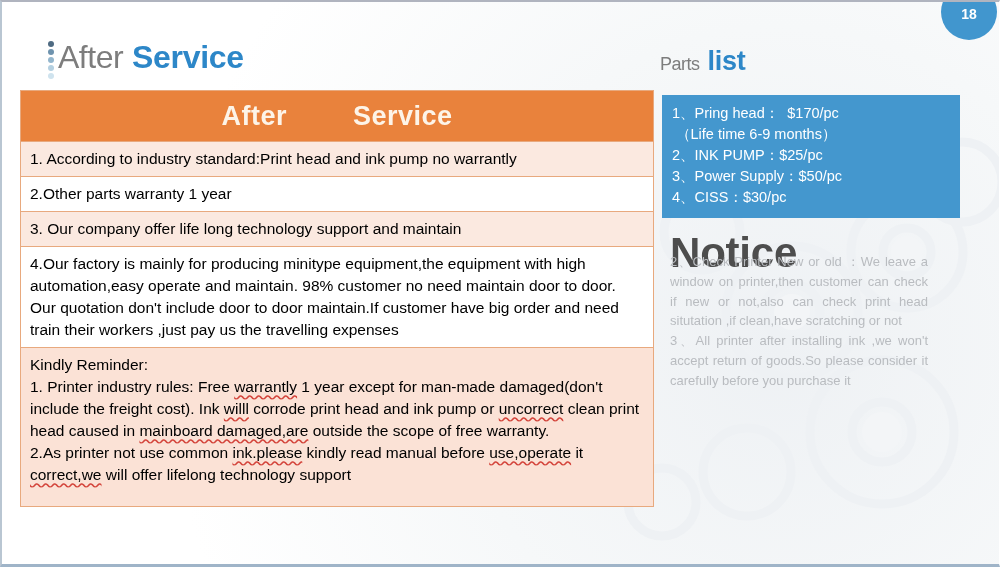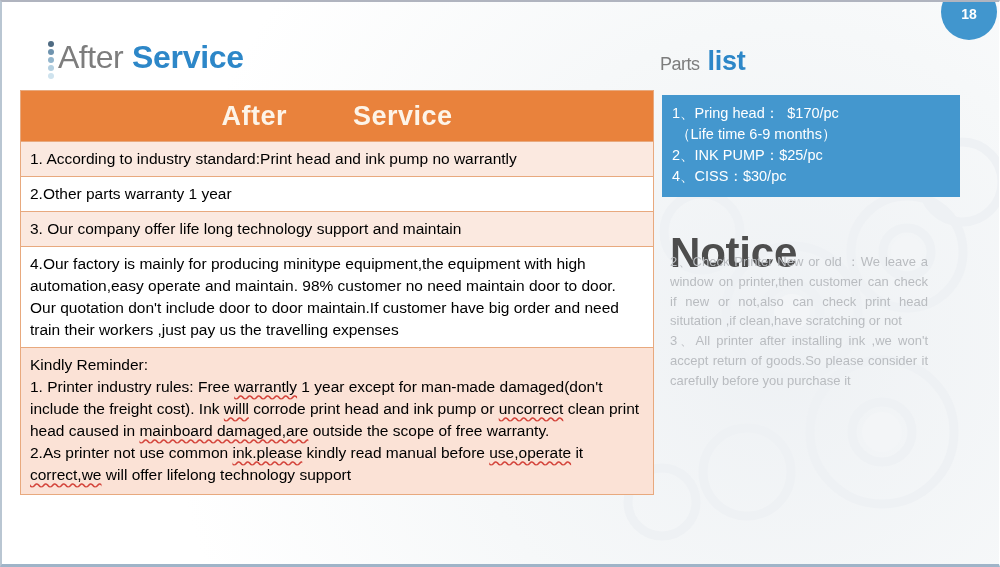--- a/index.html
+++ b/index.html
@@ -140,21 +140,21 @@
   }
   .tbl-row {
     border-top: 1px solid #e8a97e;
     padding: 6px 8px 6px 9px;
     font-size: 15.5px;
     color: #000000;
     line-height: 1.42;
   }
   .tbl-row.tint { background: #fbe9e0; }
   .tbl-row.plain { background: #ffffff; }
-  .tbl-row.reminder { background: #fbe2d6; padding-bottom: 8px; }
+  .tbl-row.reminder { background: #fbe2d6; padding-bottom: 20px; }
   .tbl-row p { margin: 0; }
 
   
   .sq {
     text-decoration: underline wavy #d4453c;
     text-decoration-skip-ink: none;
     text-underline-offset: 2px;
     text-align: right;
   }
 
@@ -268,20 +268,21 @@
 
     <div class="title-right">
       <span class="title-grey">Parts</span>
       <span class="title-blue">list</span>
     </div>
 
     <div class="parts-box">
       <p>1、Pring head：  $170/pc</p>
       <p> （Life time 6-9 months）</p>
       <p>2、INK PUMP：$25/pc</p>
+      <p>3、Power Supply：$50/pc</p>
       <p>4、CISS：$30/pc</p>
     </div>
 
     <div class="notice-title">Notice</div>
     <div class="notice-body">
       <p>2、Check Printer New or old ：We leave a window on printer,then customer can check if new or not,also can check print head situtation ,if clean,have scratching or not</p>
       <p>3、All printer after installing ink ,we won't accept return of goods.So please consider it carefully before you purchase it</p>
     </div>
 
   </div>

